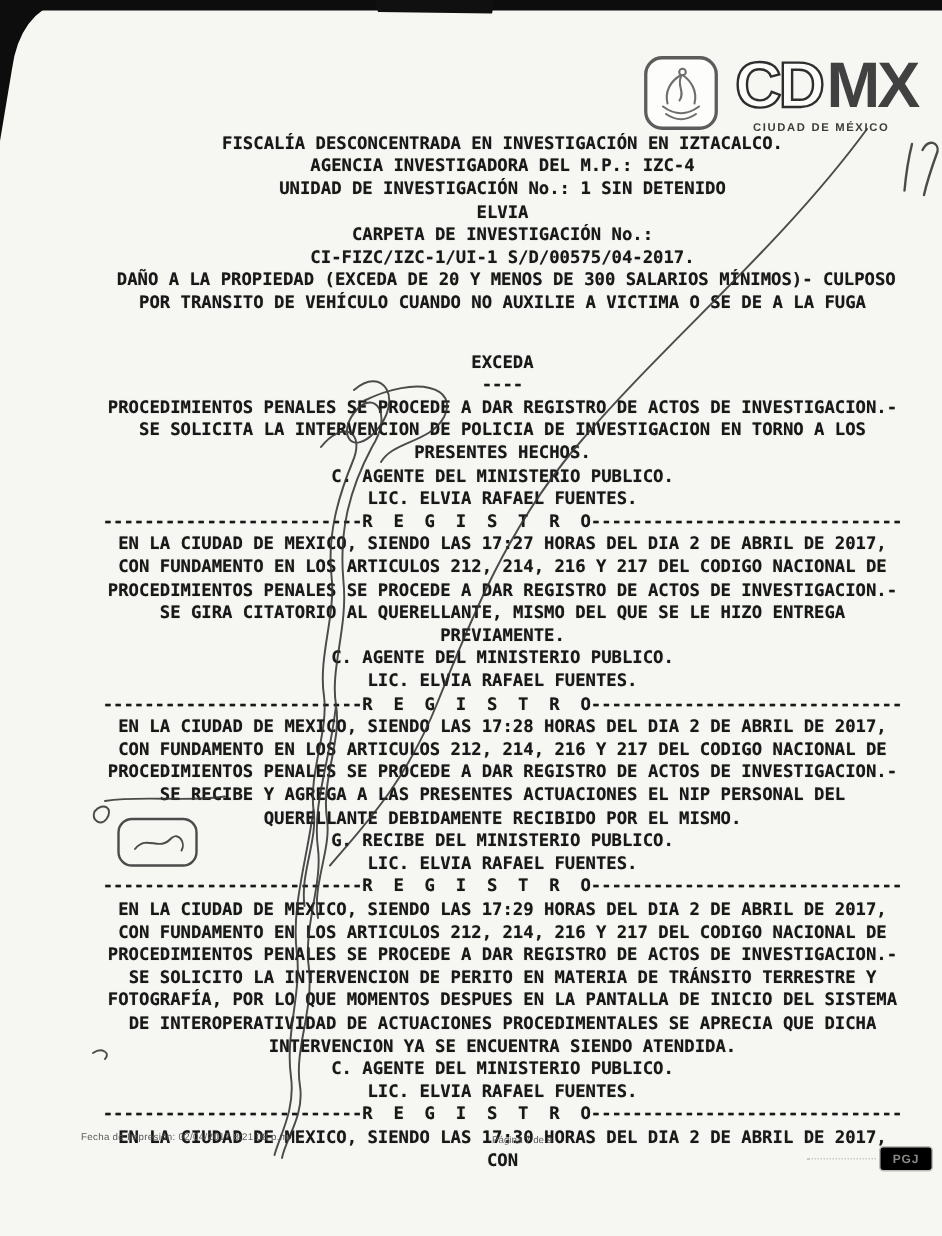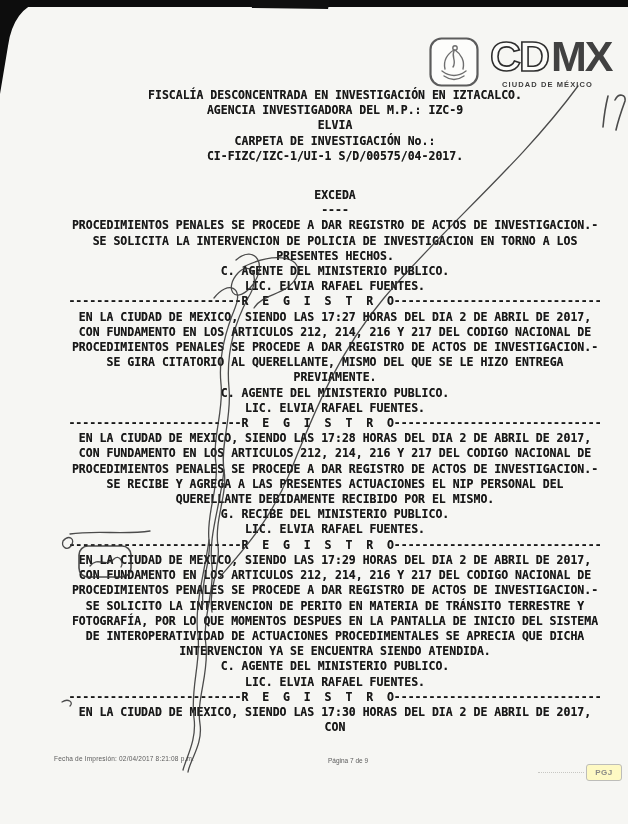--- a/index.html
+++ b/index.html
@@ -32,21 +32,21 @@
   .section-head{margin-top:24px !important;}
   .sep{white-space:pre;overflow:hidden;}
   
   .footer{
     position:absolute;font-family:"Liberation Sans", sans-serif;color:#5b5b5b;
   }
   .f-print{left:54px;top:755px;font-size:6.5px;letter-spacing:.2px;}
   .f-page{left:328px;top:757px;font-size:6.5px;}
   .f-dots{left:538px;top:772px;width:46px;border-top:1px dotted #c7c7c3;height:0;}
   .pgj{
-    left:586px;top:764px;width:34px;height:15px;background:#fef9c3;
+    left:586px;top:764px;width:34px;height:15px;background:#000000;
     border:1px solid #bdbdb9;border-radius:3px;text-align:center;
     font-size:8px;line-height:15px;color:#8a8a86;font-weight:700;letter-spacing:.5px;
   }
   
   .pen{position:absolute;left:0;top:0;pointer-events:none;}
 </style>
 </head>
 <body>
 
 <div class="top-edge"></div>
@@ -69,24 +69,26 @@
   </svg>
   <svg class="wordmark" width="134" height="46" viewBox="0 0 134 46">
     <text x="0" y="37" font-family="Liberation Sans, sans-serif" font-size="43" font-weight="bold" letter-spacing="-2" fill="#fcfcfa" stroke="#2e2e2e" stroke-width="1.6">CD</text>
     <text x="61" y="37" font-family="Liberation Sans, sans-serif" font-size="43" font-weight="bold" letter-spacing="-2" fill="#414141">MX</text>
   </svg>
   <div class="tagline">CIUDAD DE MÉXICO</div>
 </div>
 
 <div class="doc">
   <p>FISCALÍA DESCONCENTRADA EN INVESTIGACIÓN EN IZTACALCO.</p>
-  <p>AGENCIA INVESTIGADORA DEL M.P.: IZC-9</p>
+  <p>AGENCIA INVESTIGADORA DEL M.P.: IZC-4</p>
+  <p>UNIDAD DE INVESTIGACIÓN No.: 1 SIN DETENIDO</p>
   <p>ELVIA</p>
   <p>CARPETA DE INVESTIGACIÓN No.:</p>
   <p>CI-FIZC/IZC-1/UI-1 S/D/00575/04-2017.</p>
+  <p class="just crime">DAÑO A LA PROPIEDAD (EXCEDA DE 20 Y MENOS DE 300 SALARIOS MÍNIMOS)- CULPOSO POR TRANSITO DE VEHÍCULO CUANDO NO AUXILIE A VICTIMA O SE DE A LA FUGA</p>
 
   <p class="section-head">EXCEDA</p>
   <p>----</p>
   <p class="just">PROCEDIMIENTOS PENALES SE PROCEDE A DAR REGISTRO DE ACTOS DE INVESTIGACION.- SE SOLICITA LA INTERVENCION DE POLICIA DE INVESTIGACION EN TORNO A LOS PRESENTES HECHOS.</p>
   <p>C. AGENTE DEL MINISTERIO PUBLICO.</p>
   <p>LIC. ELVIA RAFAEL FUENTES.</p>
 
   <p class="sep">-------------------------R  E  G  I  S  T  R  O------------------------------</p>
   <p class="just">EN LA CIUDAD DE MEXICO, SIENDO LAS 17:27 HORAS DEL DIA 2 DE ABRIL DE 2017, CON FUNDAMENTO EN LOS ARTICULOS 212, 214, 216 Y 217 DEL CODIGO NACIONAL DE PROCEDIMIENTOS PENALES SE PROCEDE A DAR REGISTRO DE ACTOS DE INVESTIGACION.-SE GIRA CITATORIO AL QUERELLANTE, MISMO DEL QUE SE LE HIZO ENTREGA PREVIAMENTE.</p>
   <p>C. AGENTE DEL MINISTERIO PUBLICO.</p>

